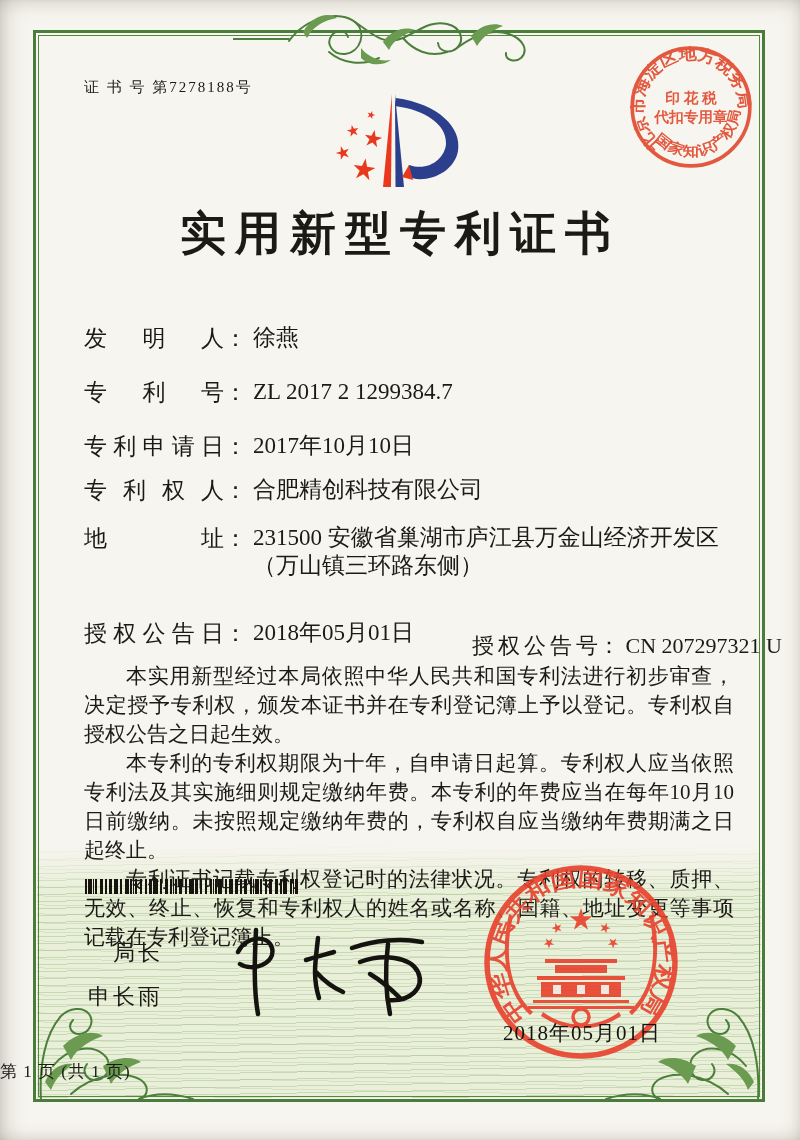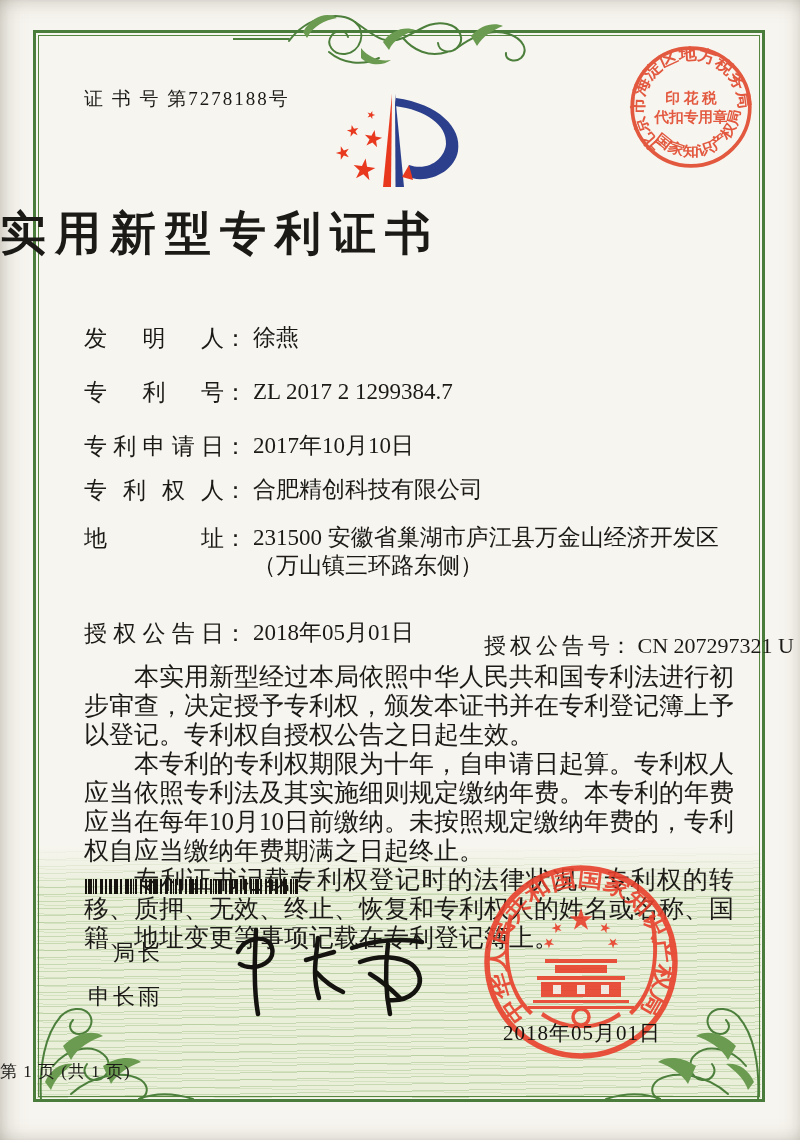--- a/index.html
+++ b/index.html
@@ -18,40 +18,40 @@
   .frame-inner{position:absolute;inset:2px;border:1px solid #56853f;}
   
   .green-zone{position:absolute;left:37px;top:845px;width:724px;height:253px;z-index:1;
     background-color:#e9efd9;
     background-image:
       repeating-linear-gradient(179deg, rgba(142,180,112,.38) 0 1px, rgba(255,255,255,0) 1px 7px),
       repeating-linear-gradient(181deg, rgba(142,180,112,.22) 0 1px, rgba(255,255,255,0) 1px 9px);}
   .green-zone::before{content:"";position:absolute;left:0;top:0;right:0;height:48px;
     background:linear-gradient(#f7f5ef, rgba(247,245,239,0));}
   
-  .cert-number{position:absolute;left:84px;top:86px;font-size:19px;letter-spacing:2px;z-index:4;}
-  .title{position:absolute;left:0;top:203px;width:800px;z-index:4;
+  .cert-number{position:absolute;left:84px;top:78px;font-size:15px;letter-spacing:2px;z-index:4;}
+  .title{position:absolute;left:0;top:203px;width:800px;text-align:center;z-index:4;
     font-size:46px;font-weight:bold;letter-spacing:9px;}
   
   .fields{position:absolute;left:84px;top:324px;width:656px;z-index:4;font-size:23px;}
   .frow{line-height:30px;}
   .frow:nth-child(1){margin-bottom:24px;}
   .frow:nth-child(2){margin-bottom:24px;}
   .frow:nth-child(3){margin-bottom:14px;}
   .frow:nth-child(4){margin-bottom:18px;}
   .frow:nth-child(5){margin-bottom:39px;}
   .frow:nth-child(6){margin-bottom:10px;}
   .flabel{display:inline-block;width:140px;text-align:justify;text-align-last:justify;vertical-align:top;}
   .fcolon{vertical-align:top;}
   .fvalue{display:inline-block;width:478px;vertical-align:top;line-height:28px;padding-left:6px;}
-  .gazette{position:absolute;left:484px;top:631px;font-size:22px;z-index:4;white-space:nowrap;}
+  .gazette{position:absolute;left:472px;top:631px;font-size:22px;z-index:4;white-space:nowrap;}
   .gazette .flabel{width:126px;font-size:22px;}
   
   .bodytext{position:absolute;left:84px;top:662px;width:650px;z-index:4;}
-  .bodytext p{margin:0;font-size:25px;line-height:29px;text-indent:2em;text-align:justify;font-weight:400;}
+  .bodytext p{margin:0;font-size:21px;line-height:29px;text-indent:2em;text-align:justify;font-weight:400;}
   
   .barcode{position:absolute;left:85px;top:879px;width:213px;height:15px;z-index:4;
     background-image:
       repeating-linear-gradient(90deg,#17130e 0 2px,rgba(0,0,0,0) 2px 5px),
       repeating-linear-gradient(90deg,#17130e 0 1px,rgba(0,0,0,0) 1px 8px),
       repeating-linear-gradient(90deg,rgba(0,0,0,0) 0 3px,#17130e 3px 5px,rgba(0,0,0,0) 5px 13px);}
   
   .signer{position:absolute;left:88px;top:938px;z-index:4;
     font-family:"Liberation Sans","DejaVu Sans",sans-serif;font-size:22px;}
   .signer .line{margin-bottom:14px;letter-spacing:3px;text-align:right;}

